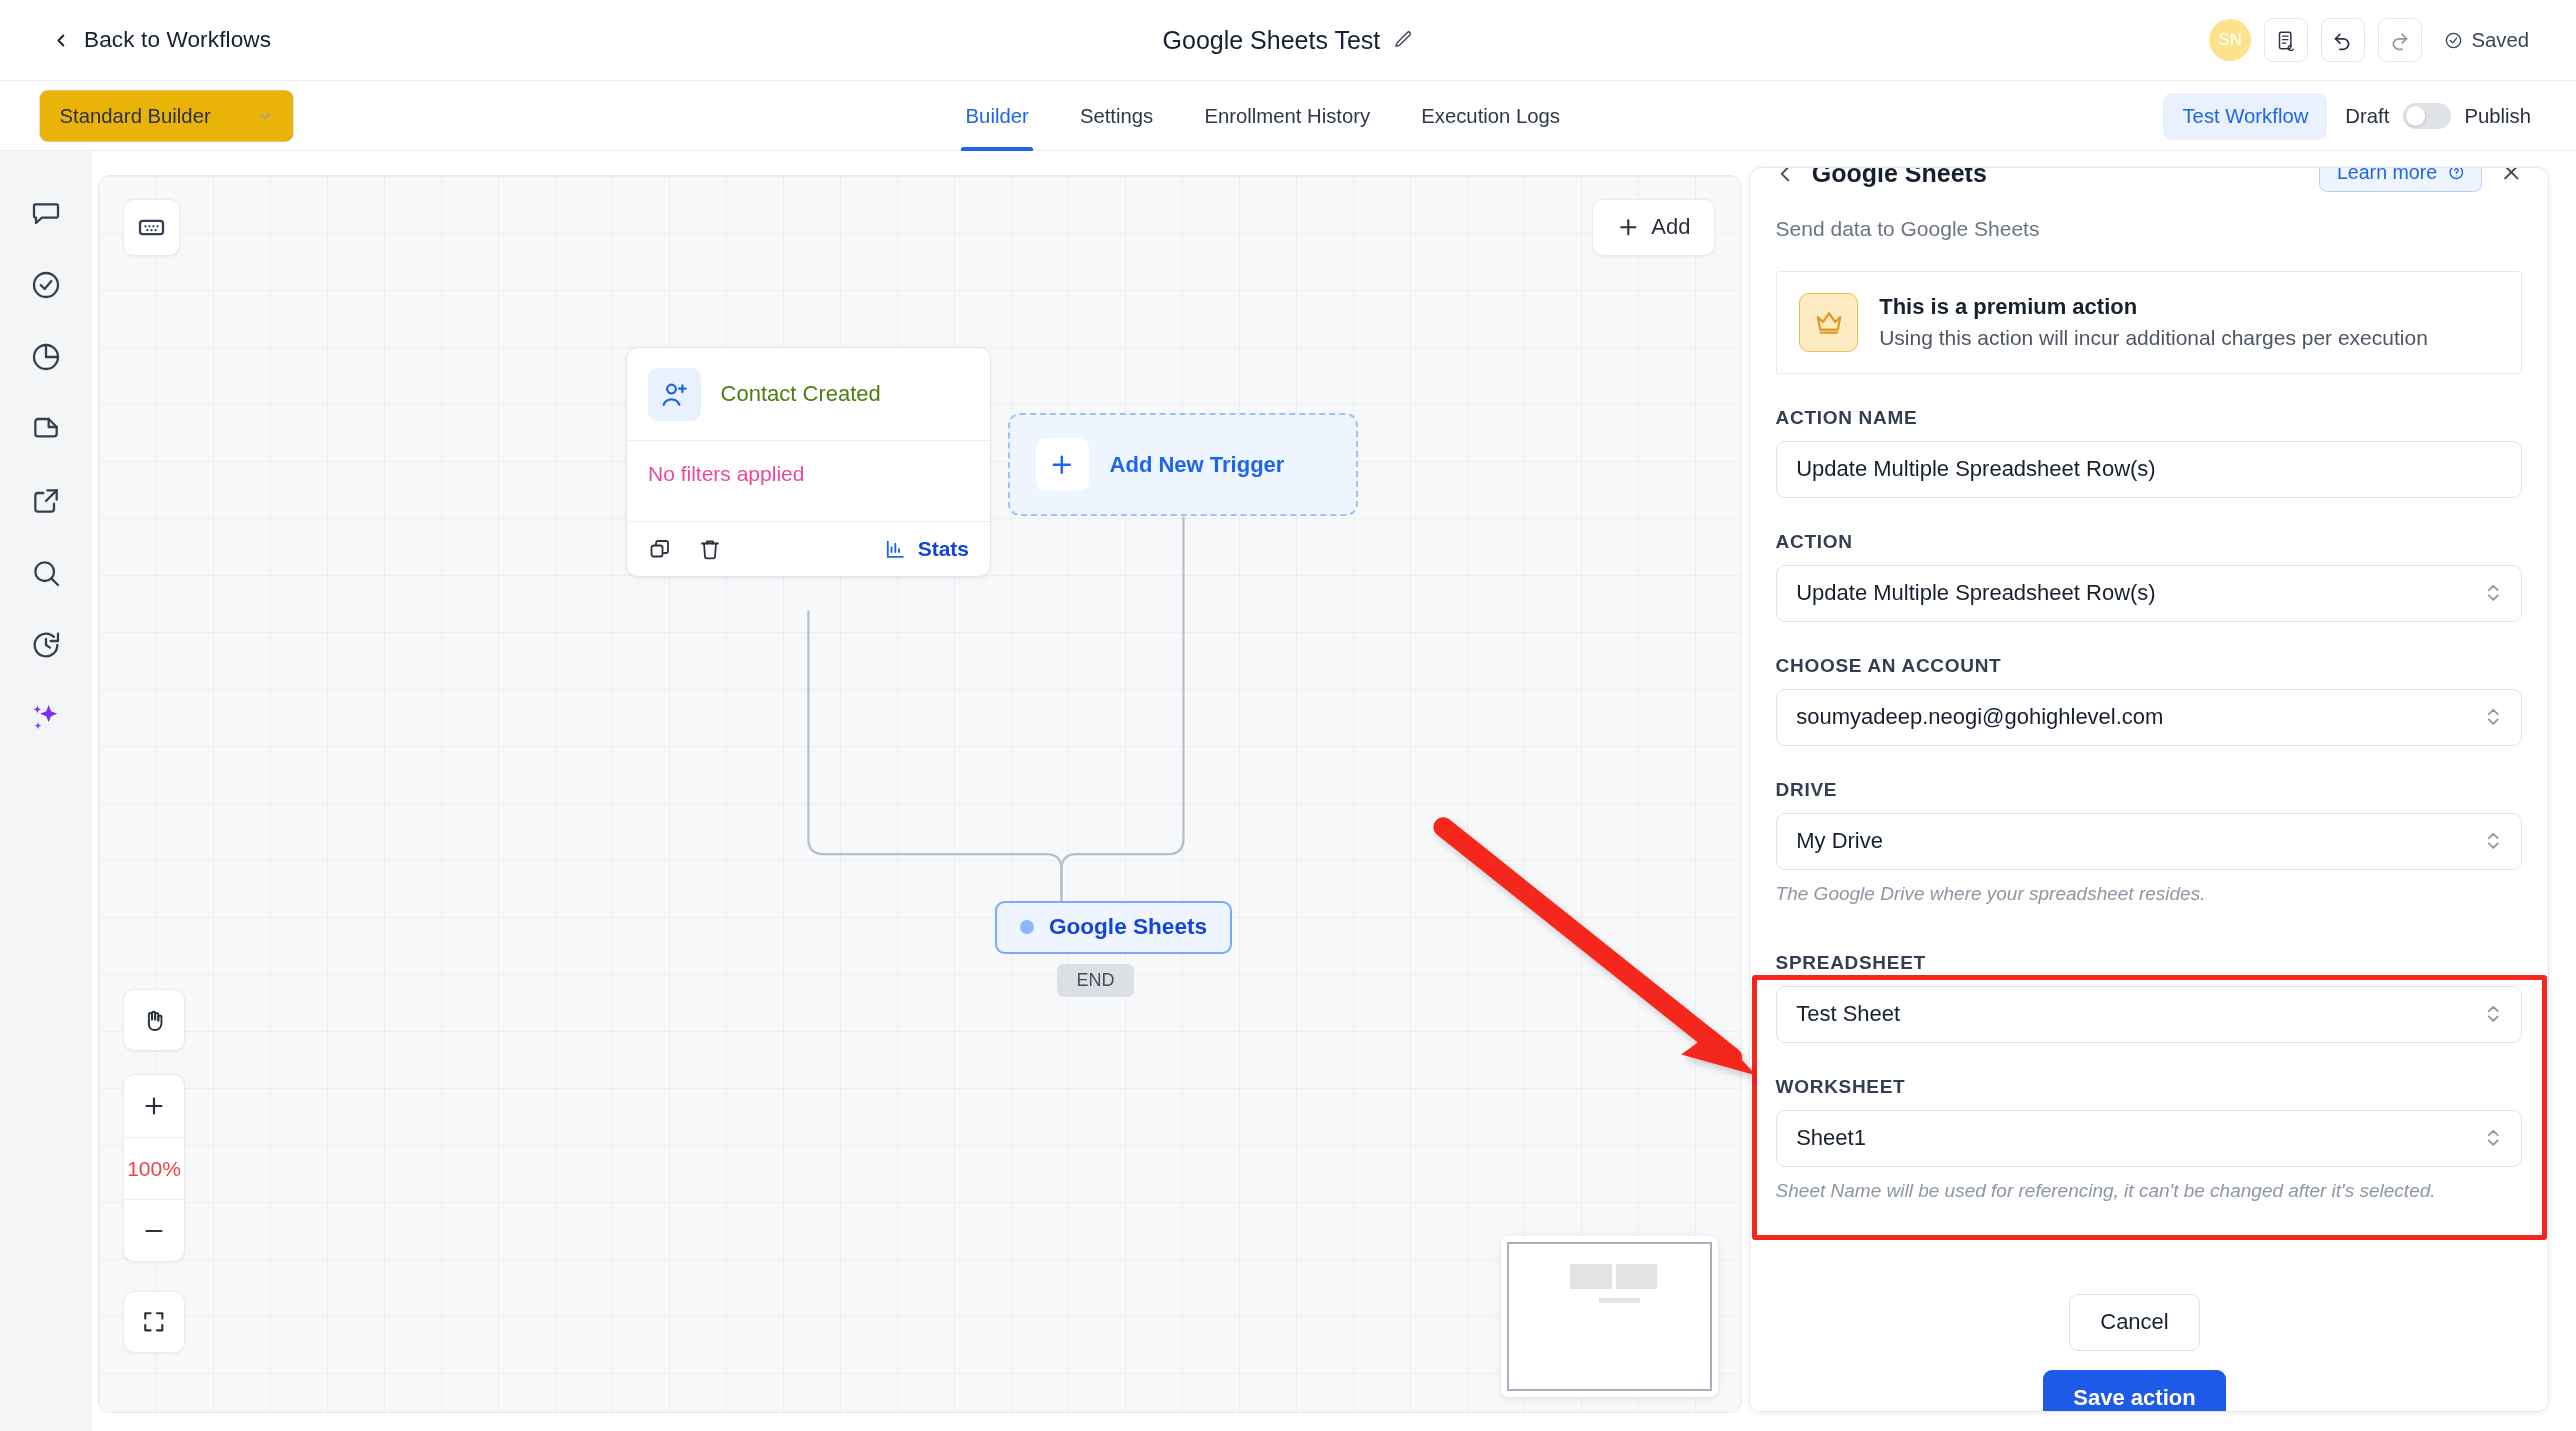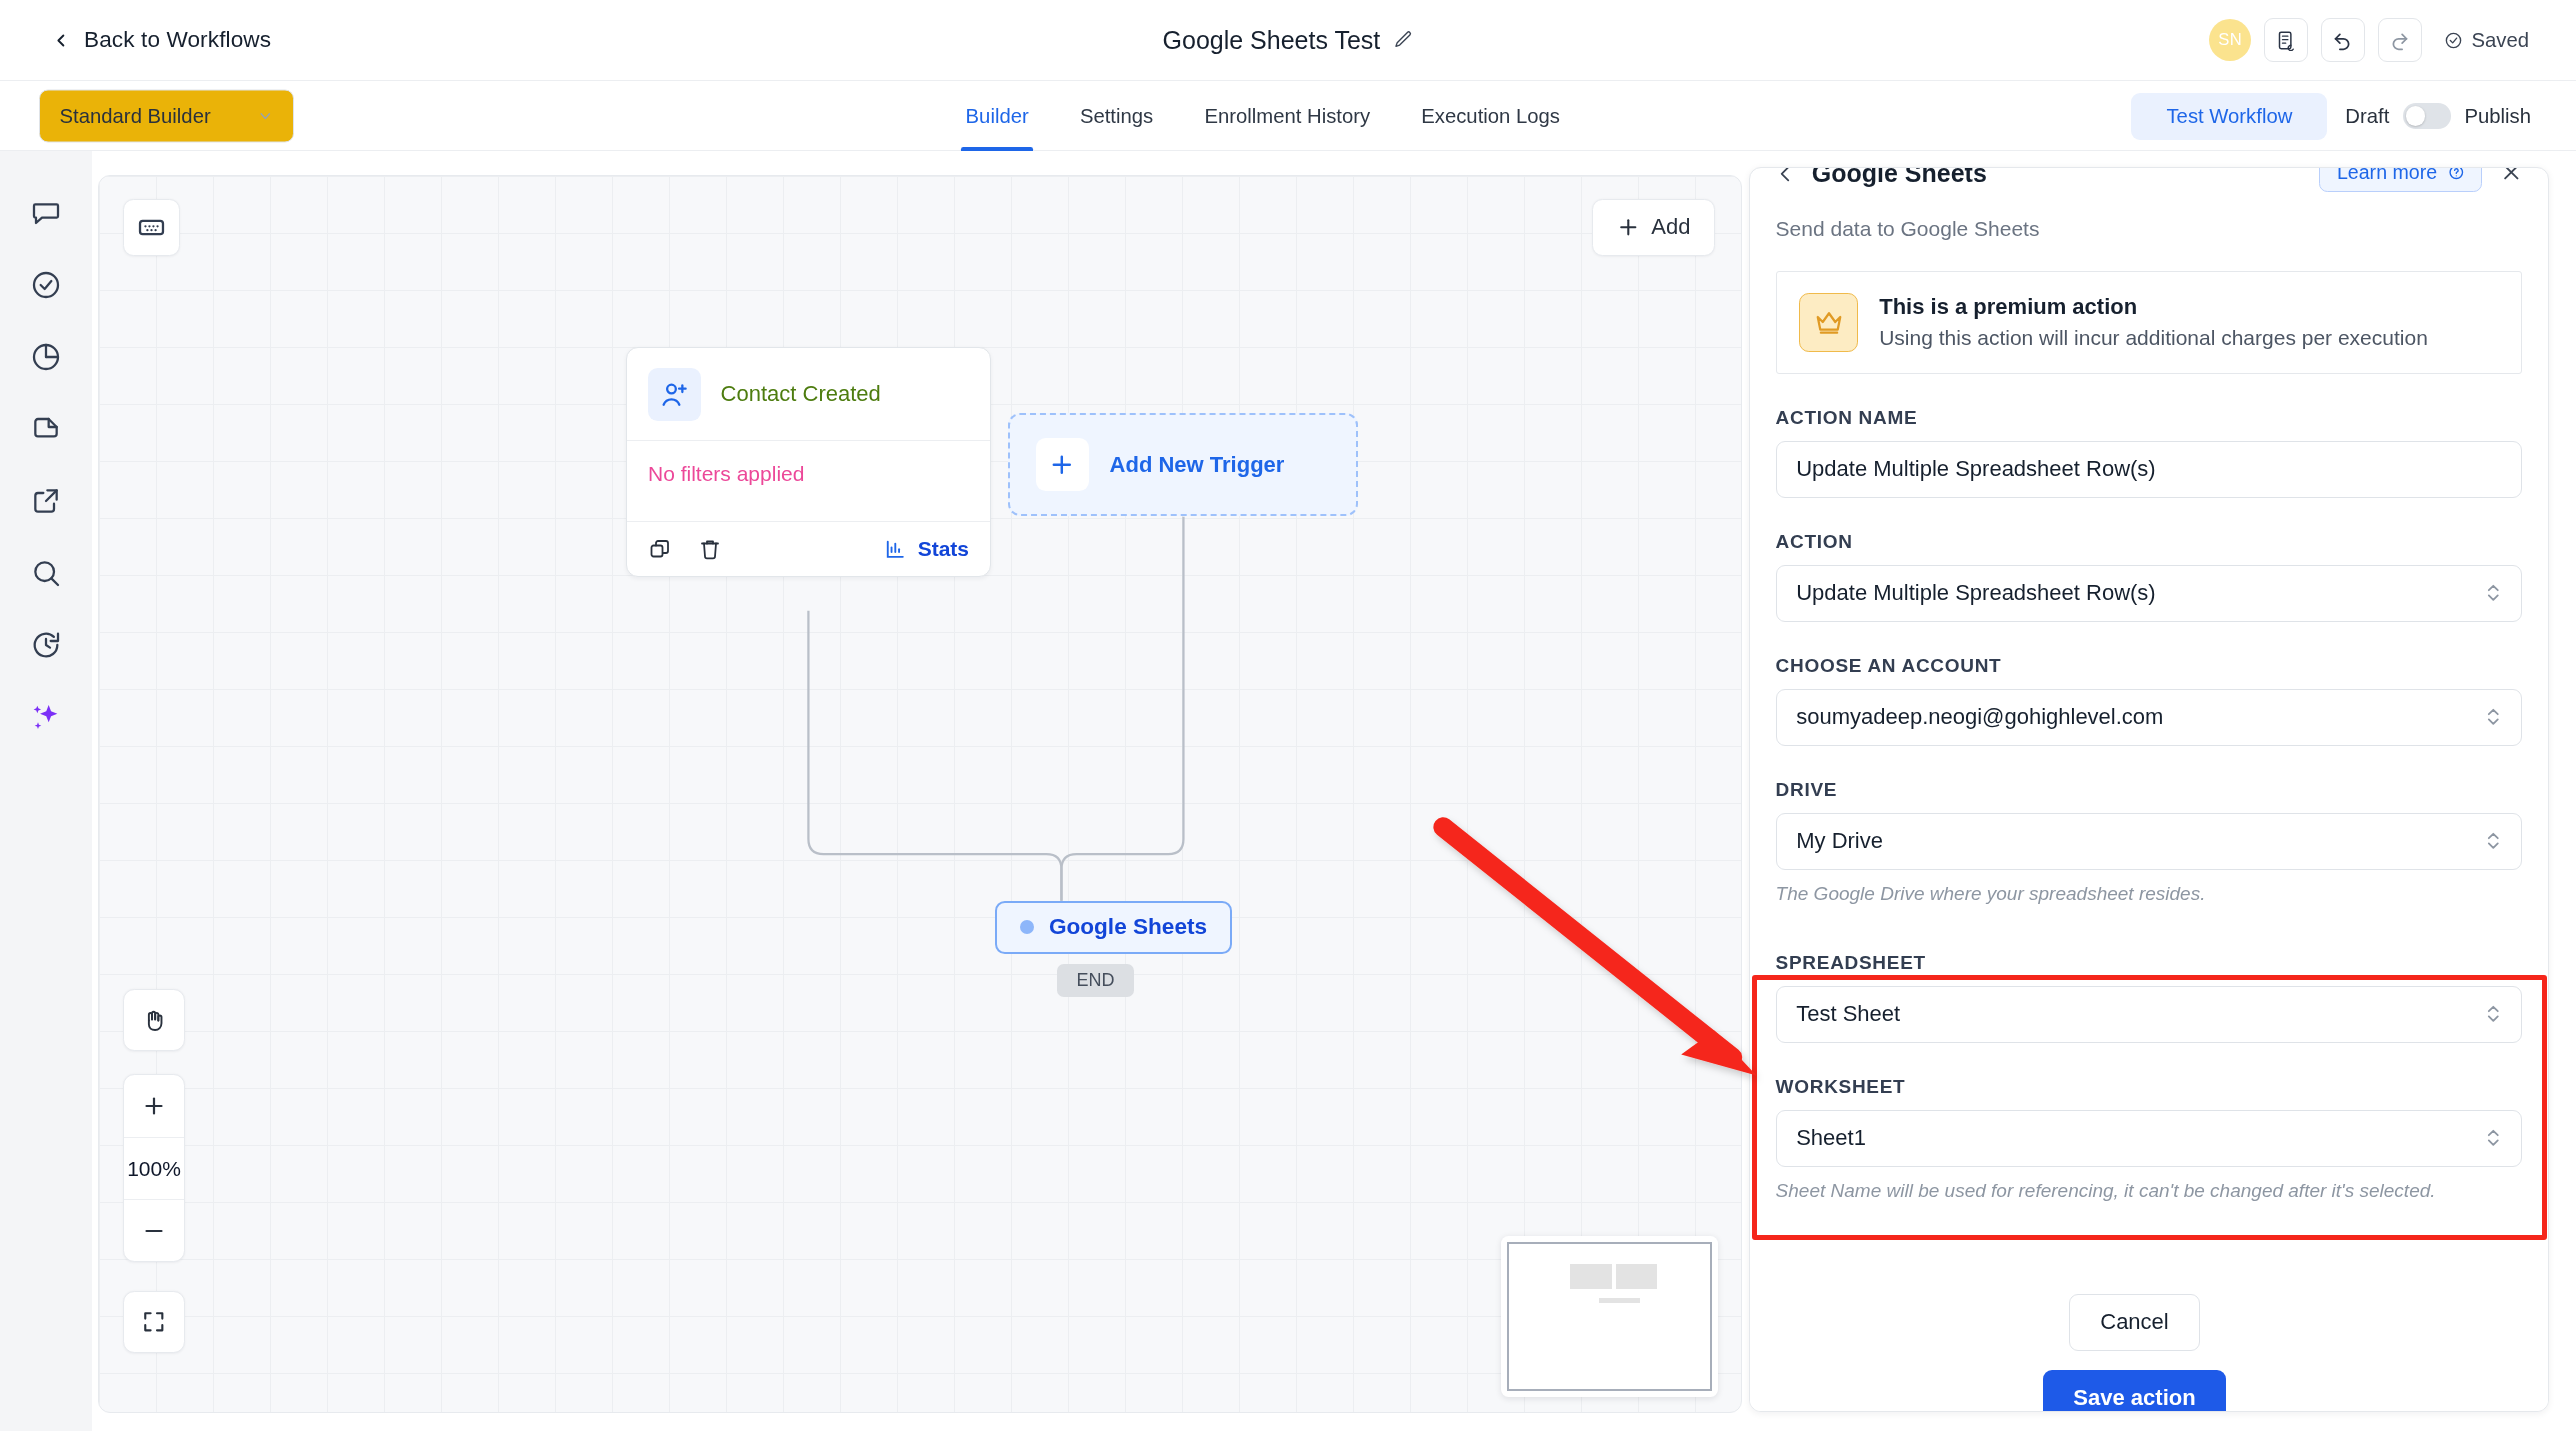--- a/index.html
+++ b/index.html
@@ -77,21 +77,21 @@
     content: ""; position: absolute; left: 21px; right: 21px; bottom: 0;
     height: 3.8px; background: #1e66e8; border-radius: 2.3px 2.3px 0 0;
   }
 
   .nav-right {
     position: absolute; right: 45px; top: 0; height: 70px;
     display: flex; align-items: center; gap: 0;
   }
   .test-wf-btn {
     background: #eaf1fe; color: #1e66e8; font-size: 20.3px; font-weight: 500;
-    padding: 12px 35px; border-radius: 9px; cursor: pointer; margin-right: 18px;
+    padding: 12px 19px; border-radius: 9px; cursor: pointer; margin-right: 18px;
   }
   .draft-label, .publish-label { font-size: 20.3px; color: #29313d; }
   .toggle {
     width: 48px; height: 25.6px; border-radius: 12.8px; background: #dfe3e8;
     position: relative; margin: 0 13.6px; cursor: pointer;
   }
   .toggle::after {
     content: ""; position: absolute; left: 3px; top: 3px;
     width: 19.6px; height: 19.6px; border-radius: 50%; background: #fff;
     box-shadow: 0 0.8px 2.3px rgba(0,0,0,.22);
@@ -207,21 +207,21 @@
     box-shadow: 0 0.8px 2.3px rgba(16,24,40,.05);
   }
   .pan-btn svg { width: 27px; height: 27px; color: #29313d; display:block; }
   .zoom-stack {
     position: absolute; left: 24px; top: 898px; width: 62px;
     background: #fff; border: 0.8px solid #e7eaee; border-radius: 11.3px;
     box-shadow: 0 0.8px 2.3px rgba(16,24,40,.05); overflow: hidden;
   }
   .zoom-cell {
     height: 62px; display: flex; align-items: center; justify-content: center;
-    cursor: pointer; font-size: 21px; color: #0f172a; font-weight: 500;
+    cursor: pointer; font-size: 21px; color: #ef4444; font-weight: 500;
   }
   .zoom-cell + .zoom-cell { border-top: 0.8px solid #eceef1; }
   .zoom-cell svg { width: 24px; height: 24px; color: #29313d; display:block; }
   .fit-btn {
     position: absolute; left: 24px; top: 1115px; width: 62px; height: 62px;
     background: #fff; border: 0.8px solid #e7eaee; border-radius: 11.3px;
     display: flex; align-items: center; justify-content: center; cursor: pointer;
     box-shadow: 0 0.8px 2.3px rgba(16,24,40,.05);
   }
   .fit-btn svg { width: 25.6px; height: 25.6px; color: #29313d; display:block; }

